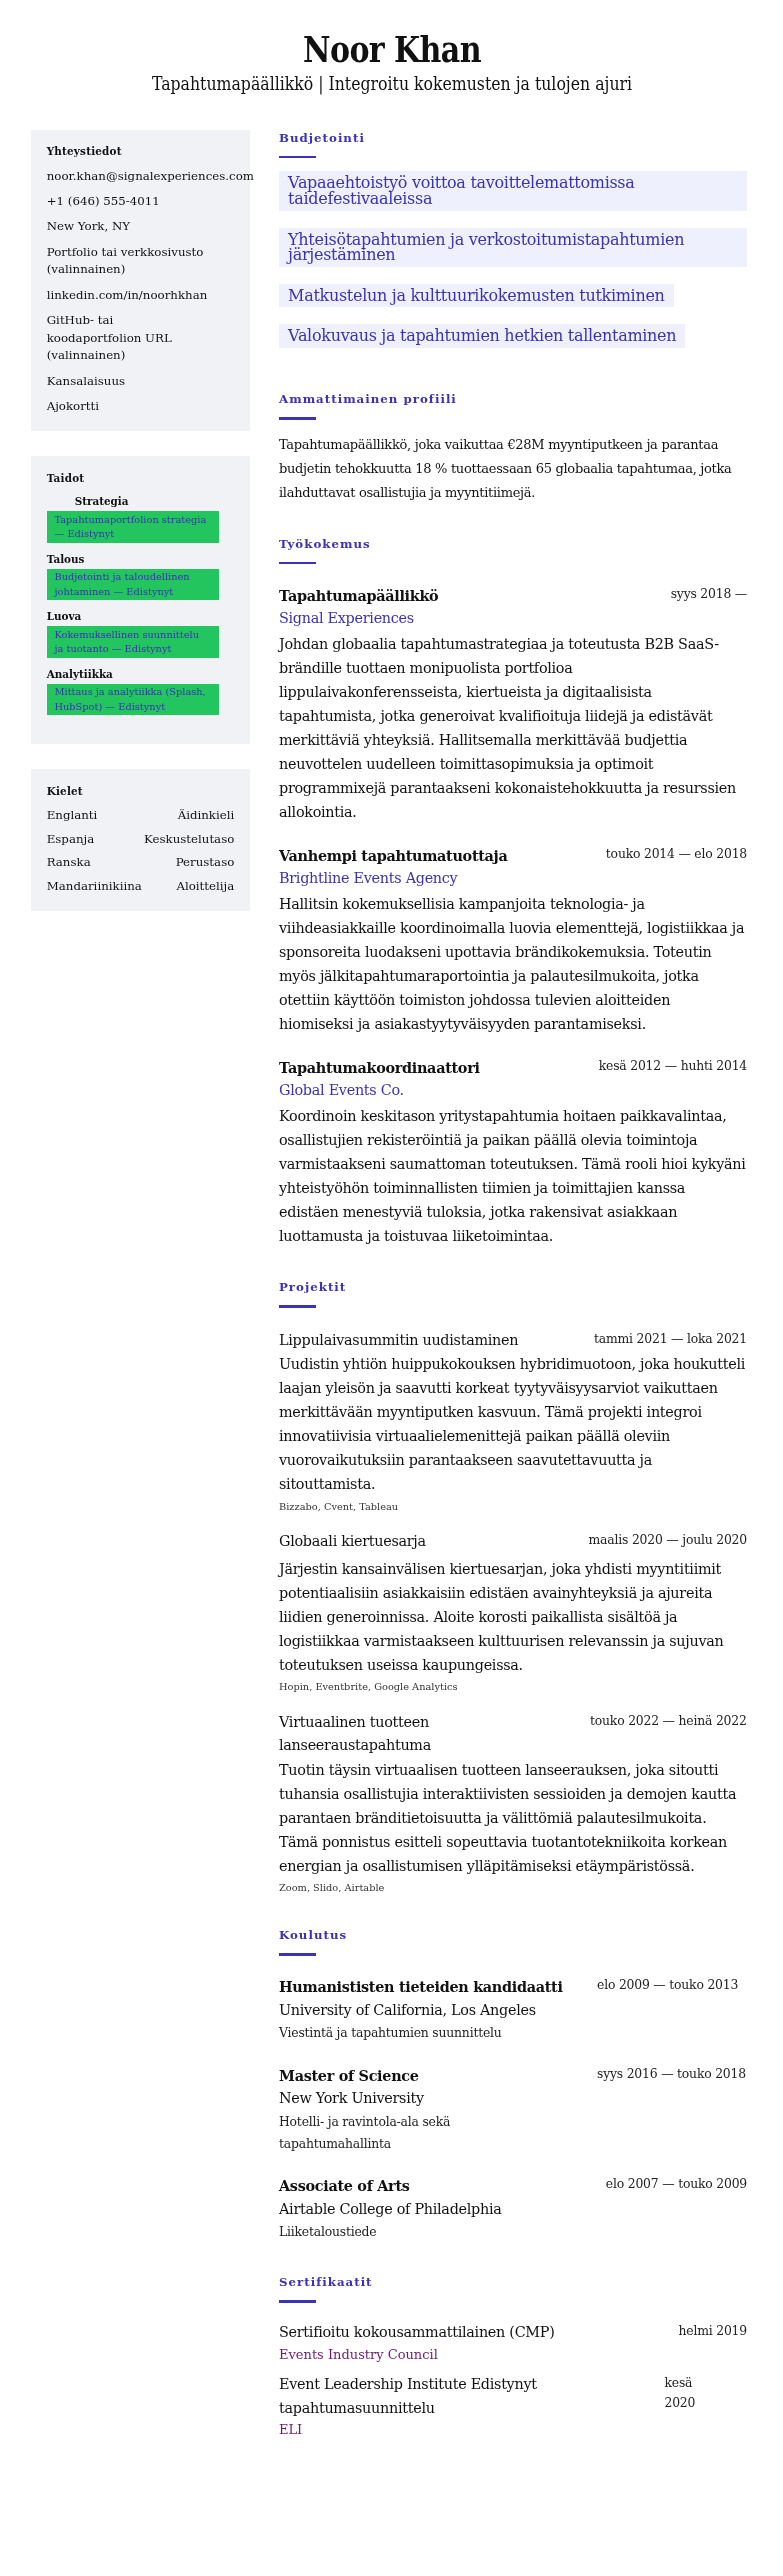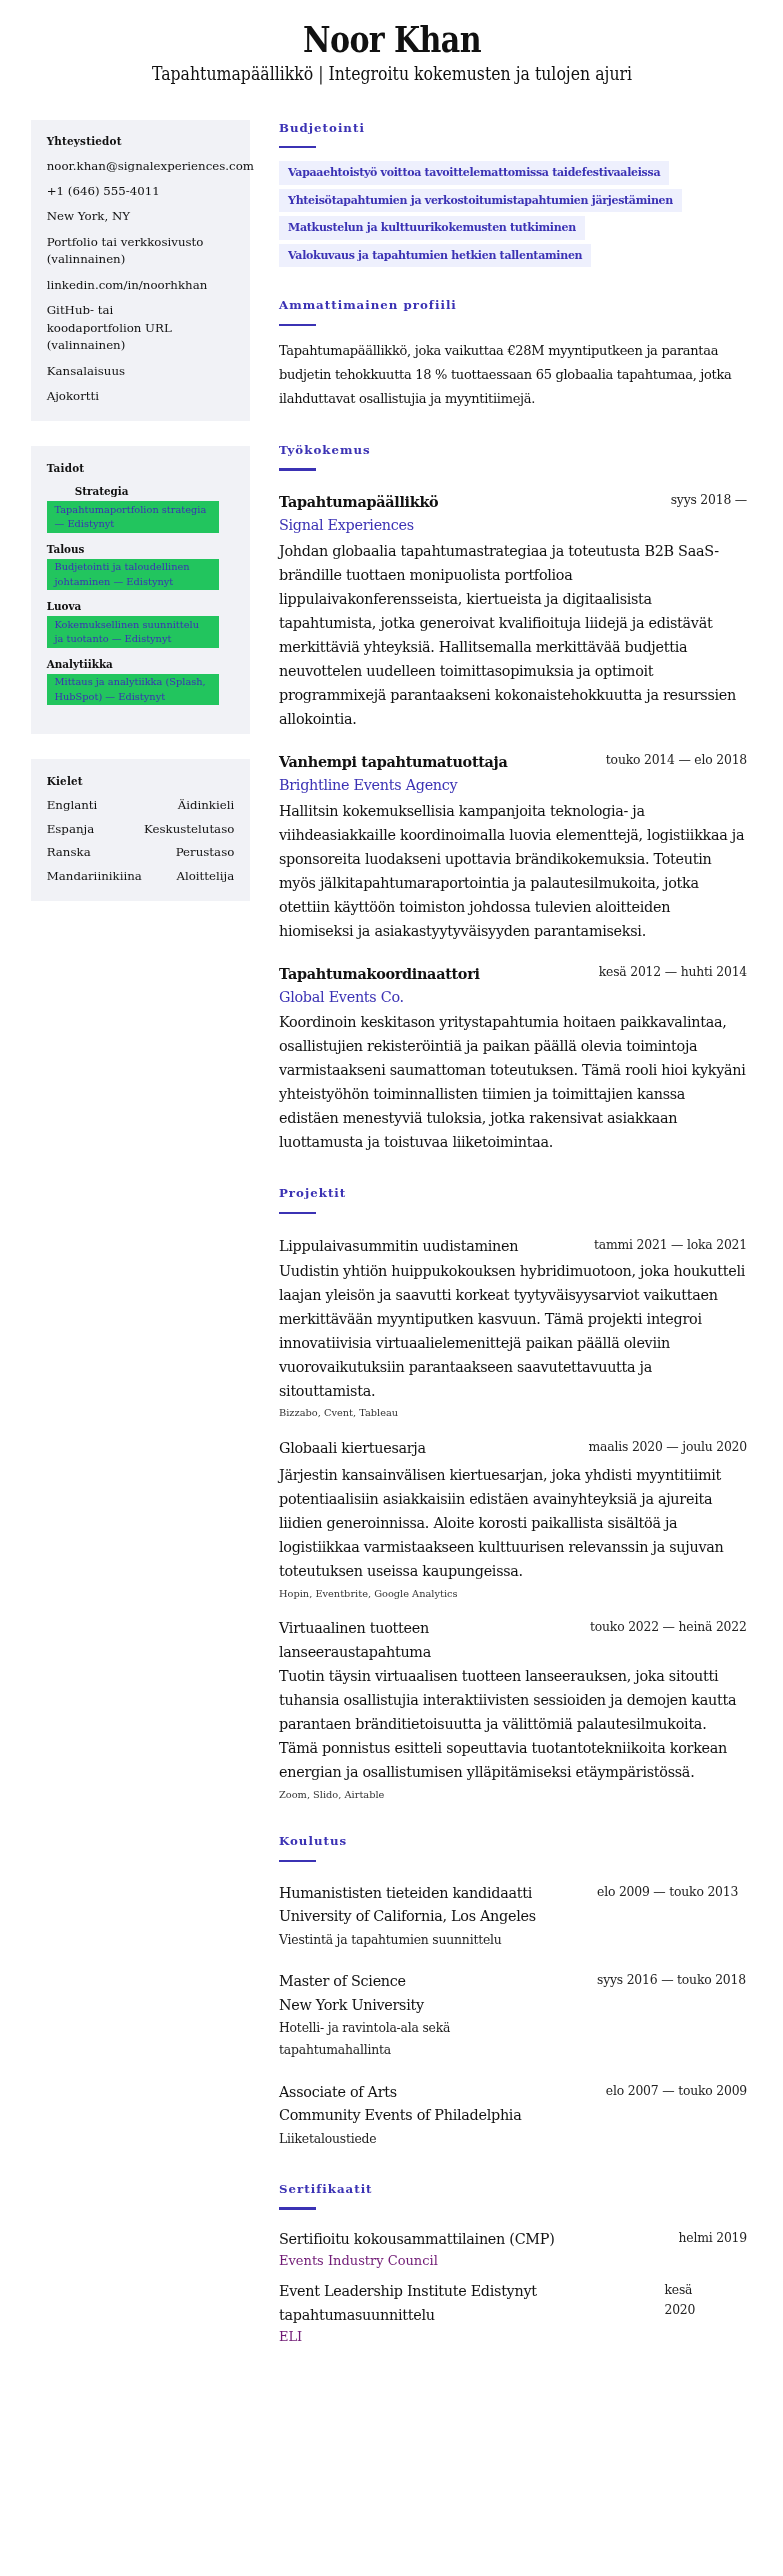--- a/index.html
+++ b/index.html
@@ -4,21 +4,21 @@
 <style>
   * { box-sizing: border-box; margin: 0; padding: 0; }
   html, body { background: #ffffff; }
   body {
     width: 784px;
     min-height: 2576px;
     font-family: "DejaVu Serif", serif;
     color: #111111;
     position: relative;
   }
-  .header { text-align: center; padding-top: 19px; }
+  .header { text-align: center; padding-top: 29px; }
   .name {
     font-family: "DejaVu Serif", serif;
     font-weight: bold;
     font-size: 35px;
     letter-spacing: -0.7px;
     line-height: 42px;
     transform: scaleX(0.86);
   }
   .tagline {
     font-size: 18.3px;
@@ -93,26 +93,25 @@
     width: 37px;
     height: 2.6px;
     background: #3b32b4;
     margin-top: 9.1px;
     margin-bottom: 13px;
   }
   .hobby {
     display: inline-block;
     background: #eef0fd;
     color: #3b32b4;
-    font-size: 11px;
+    font-size: 16px;
     line-height: 15.7px;
     padding: 3.9px 9.1px 3.9px 9.1px;
-    margin-bottom: 4px;
-    letter-spacing: -0.3px;
-    font-weight: bold;
+    margin-bottom: 17px;
+    letter-spacing: -0.3px;
   }
   .hobby-list { display: flex; flex-direction: column; align-items: flex-start; }
   .profile-text {
     font-size: 13px;
     line-height: 24px;
     letter-spacing: -0.3px;
     margin-top: 7.8px;
   }
   .entry { margin-bottom: 19.6px; }
   .entry-head {
@@ -154,21 +153,21 @@
     letter-spacing: -0.3px;
   }
   .project-title.wrap { width: 274px; }
   .tools {
     font-size: 9.8px;
     line-height: 15.7px;
     color: #333;
     margin-top: 2.6px;
   }
   .edu-degree {
-    font-weight: normal;
+    font-weight: bold;
     font-size: 14.4px;
     line-height: 23.5px;
     letter-spacing: -0.3px;
     width: 300px;
   }
   .edu-school {
     font-size: 14.4px;
     line-height: 23.5px;
     letter-spacing: -0.3px;
   }
@@ -351,21 +350,21 @@
         </div>
         <div class="edu-school">New York University</div>
         <div class="edu-field" style="width:196px">Hotelli- ja ravintola-ala sekä tapahtumahallinta</div>
       </div>
 
       <div class="entry" style="margin-bottom:0">
         <div class="entry-head">
           <span class="edu-degree">Associate of Arts</span>
           <span class="date">elo 2007 — touko 2009</span>
         </div>
-        <div class="edu-school">Community Events of Philadelphia</div>
+        <div class="edu-school">Airtable College of Philadelphia</div>
         <div class="edu-field">Liiketaloustiede</div>
       </div>
     </section>
 
     <section class="section">
       <div class="section-title">Sertifikaatit</div>
       <div class="section-rule" style="margin-bottom:18.3px"></div>
 
       <div class="cert-entry">
         <div class="entry-head">

